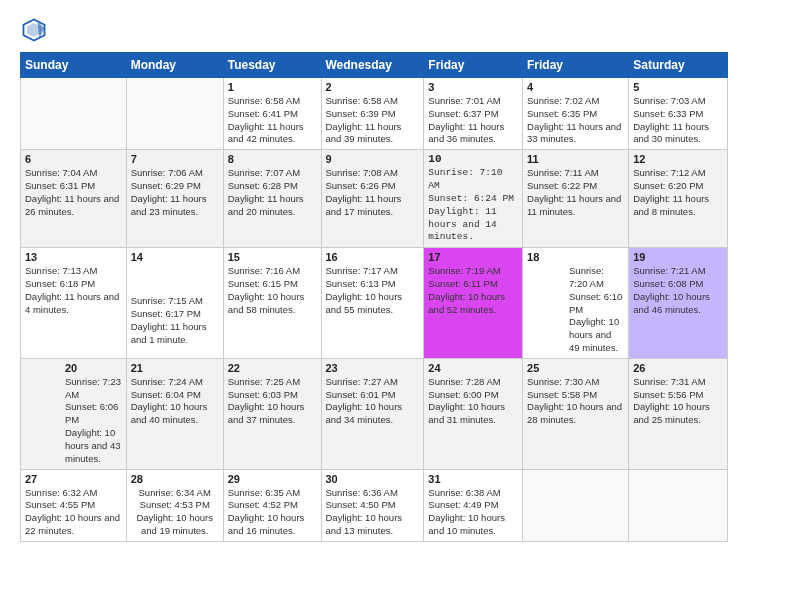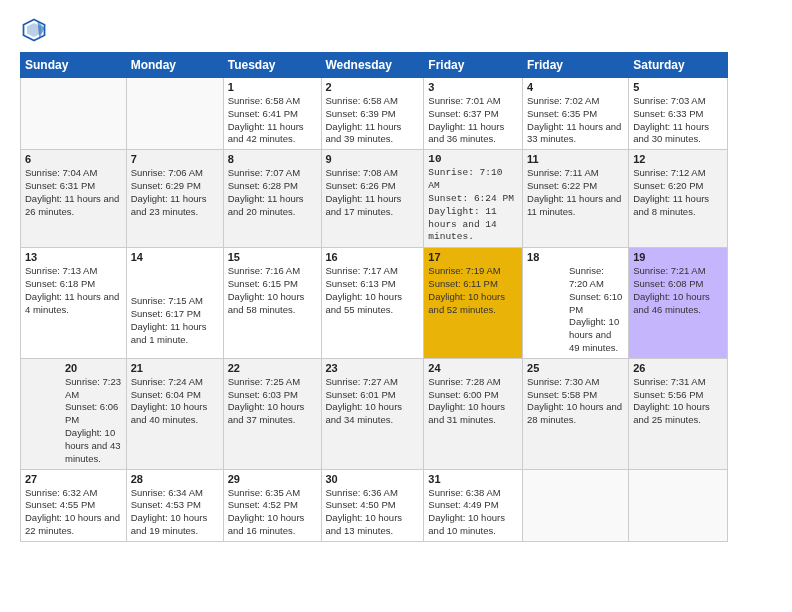--- a/index.html
+++ b/index.html
@@ -227,21 +227,21 @@
             <div class="day-info" style="white-space: pre-line;">Sunrise: 7:16 AM
 Sunset: 6:15 PM
 Daylight: 10 hours and 58 minutes.</div>
           </td>
           <td style="background: rgb(255, 255, 255);">
             <div class="day-num">16</div>
             <div class="day-info" style="white-space: pre-line;">Sunrise: 7:17 AM
 Sunset: 6:13 PM
 Daylight: 10 hours and 55 minutes.</div>
           </td>
-          <td style="background: #eab308;">
+          <td style="background: #d946ef;">
             <div class="day-num">17</div>
             <div class="day-info" style="white-space: pre-line;">Sunrise: 7:19 AM
 Sunset: 6:11 PM
 Daylight: 10 hours and 52 minutes.</div>
           </td>
           <td style="background: rgb(255, 255, 255);">
             <div class="day-num">18</div>
             <div class="day-info" style="white-space: pre-line; margin-left: 42px;">Sunrise: 7:20 AM
 Sunset: 6:10 PM
 Daylight: 10 hours and 49 minutes.</div>
@@ -299,21 +299,21 @@
         </tr>
         <tr>
           <td style="background: rgb(255, 255, 255);">
             <div class="day-num">27</div>
             <div class="day-info" style="white-space: pre-line;">Sunrise: 6:32 AM
 Sunset: 4:55 PM
 Daylight: 10 hours and 22 minutes.</div>
           </td>
           <td style="background: rgb(255, 255, 255);">
             <div class="day-num">28</div>
-            <div class="day-info" style="white-space: pre-line;">Sunrise: 6:34 AM
+            <div class="day-info" style="white-space: pre-line; text-align: center;">Sunrise: 6:34 AM
 Sunset: 4:53 PM
 Daylight: 10 hours and 19 minutes.</div>
           </td>
           <td style="background: rgb(255, 255, 255);">
             <div class="day-num">29</div>
             <div class="day-info" style="white-space: pre-line;">Sunrise: 6:35 AM
 Sunset: 4:52 PM
 Daylight: 10 hours and 16 minutes.</div>
           </td>
           <td style="background: rgb(255, 255, 255);">

